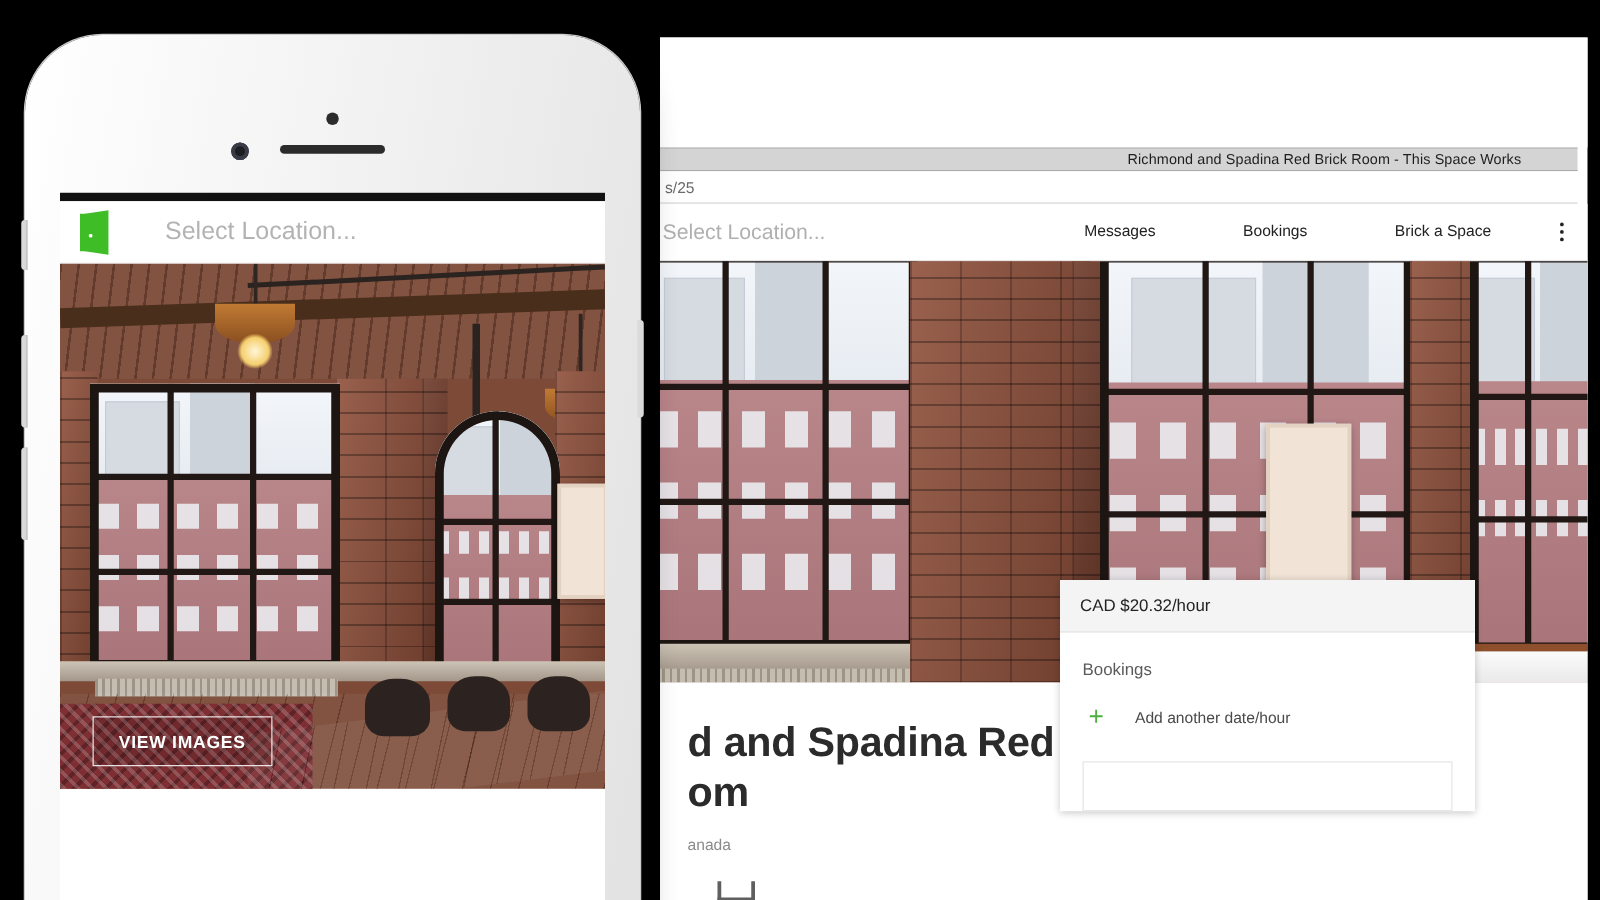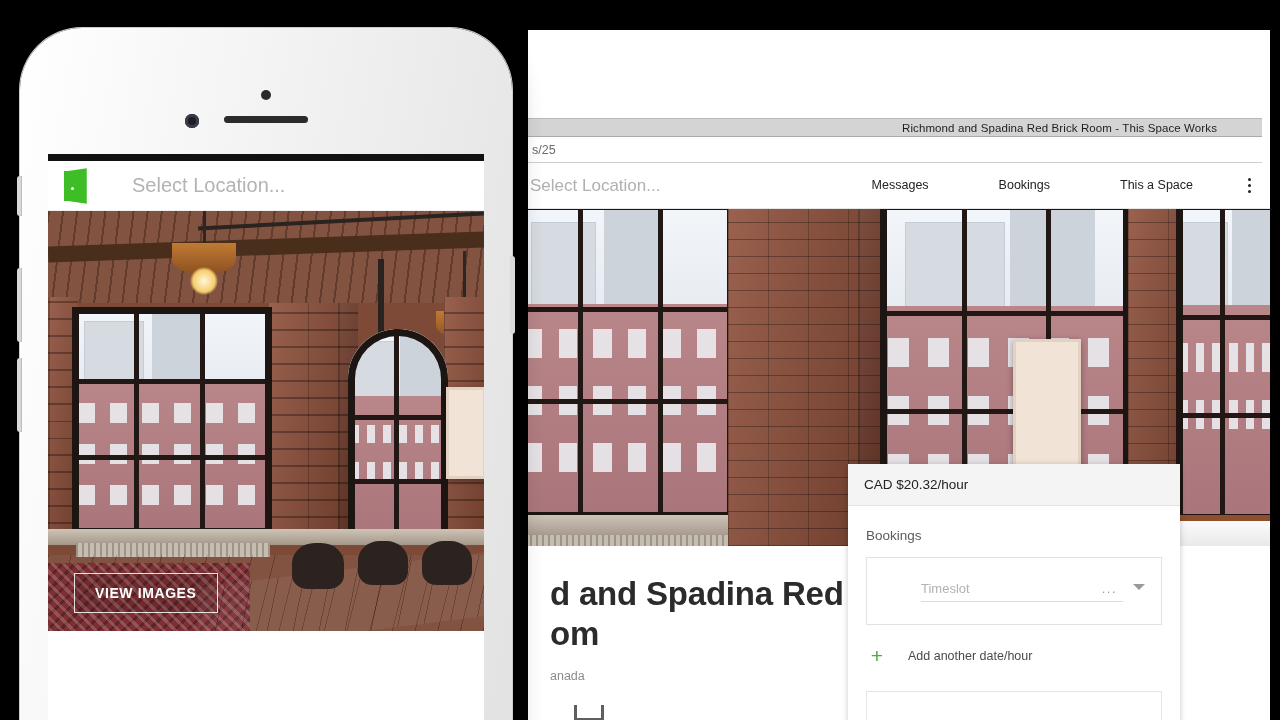--- a/index.html
+++ b/index.html
@@ -223,21 +223,21 @@
 
     <div id="urlbar">
       <span id="url-text">s/25</span>
     </div>
 
     <div id="site-header">
       <span id="site-search">Select Location...</span>
       <div id="site-nav">
         <span class="nav-link">Messages</span>
         <span class="nav-link">Bookings</span>
-        <span class="nav-link">This a Space</span>
+        <span class="nav-link">Brick a Space</span>
         <span id="kebab">
           <i></i>
             <i></i>
             <i></i>
         </span>
       </div>
     </div>
 
     <div id="hero">
 
@@ -308,25 +308,20 @@
       </div>
     </div>
 
   </div>
 
   <div id="booking-card">
     <div id="price-bar">CAD $20.32/hour</div>
     <div id="booking-body">
       <div id="bookings-label">Bookings</div>
 
-      <div id="timeslot-box">
-        <div id="timeslot-field">Timeslot</div>
-        <div id="timeslot-dots">...</div>
-        <div id="timeslot-caret"></div>
-      </div>
 
       <div id="add-row">
         <div id="plus-icon">+</div>
         <div id="add-label">Add another date/hour</div>
       </div>
 
       <div id="second-box"></div>
     </div>
   </div>
 

